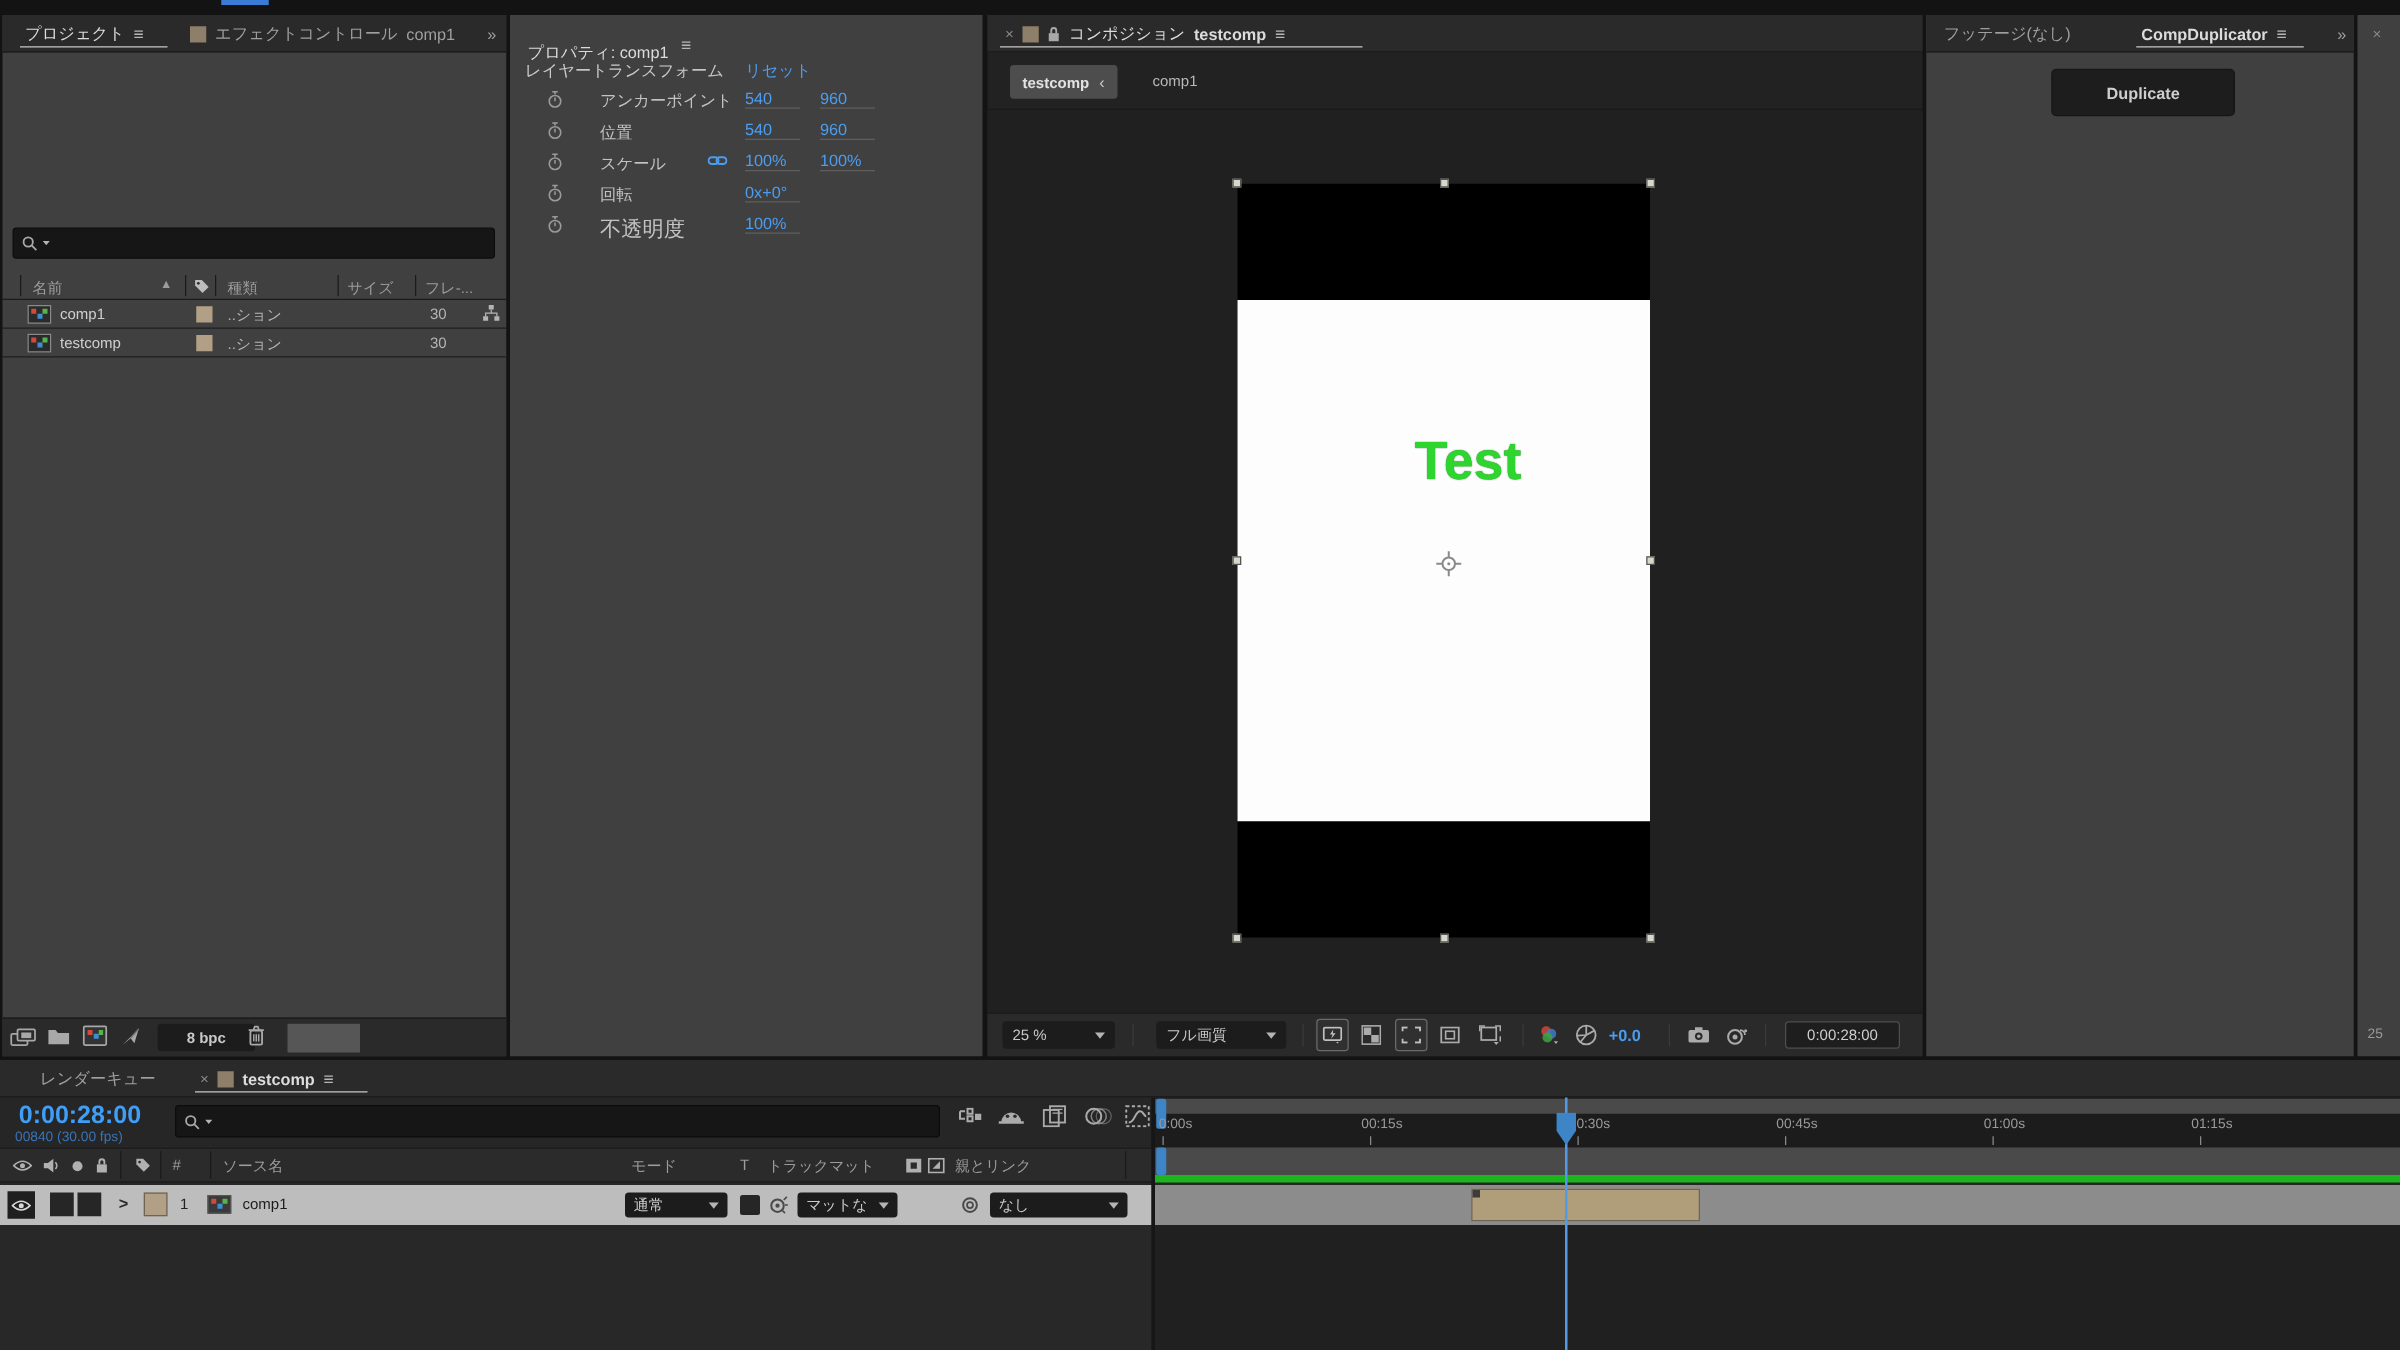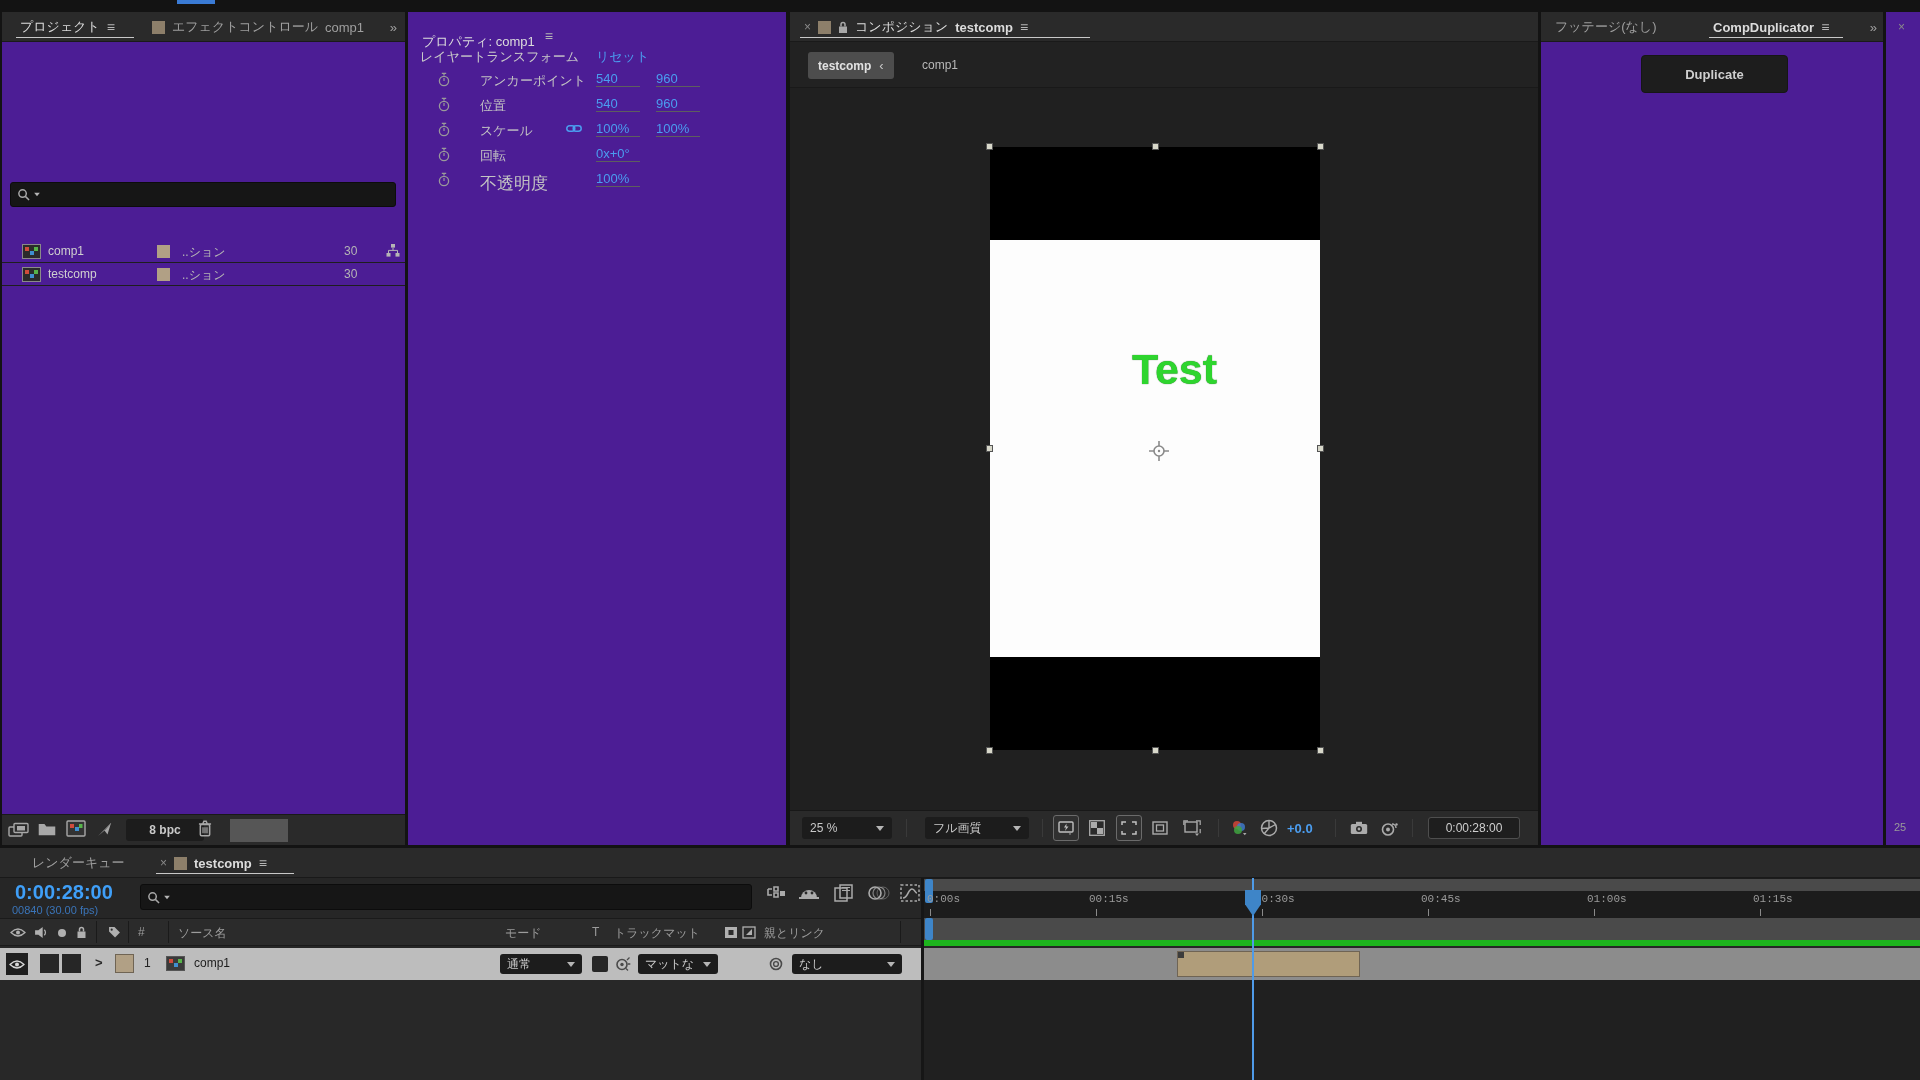--- a/index.html
+++ b/index.html
@@ -1,20 +1,20 @@
 <!DOCTYPE html>
 <html><head>
 <meta charset="utf-8">
 <style>
   * { margin:0; padding:0; box-sizing:border-box; }
   html,body { background:#131313; }
   body { font-family:"Liberation Sans","DejaVu Sans",sans-serif; color:#c3c3c3; }
   #root { position:relative; width:1920px; height:1080px; background:#131313; overflow:hidden; }
   .abs { position:absolute; }
-  .panel { position:absolute; background:#4c1d95; }
+  .panel { position:absolute; background:#404040; }
   .tabbar { position:absolute; left:0; right:0; top:0; height:30px; background:#2a2a2a; border-bottom:1px solid #1a1a1a; }
   .tab { position:absolute; top:0; height:30px; display:flex; align-items:center; gap:7px; font-size:13px; color:#9f9f9f; white-space:nowrap; }
   .tab.active { color:#dcdcdc; }
   .tab-underline { position:absolute; height:1px; background:#c8c8c8; bottom:3px; }
   .menu-glyph { font-size:14px; color:#b5b5b5; }
   .close-glyph { font-size:12px; color:#8a8a8a; }
   .panel-sq { width:13px; height:13px; background:#8d7f6a; display:inline-block; }
   .chev { display:inline-block; width:0; height:0; border-left:4px solid transparent; border-right:4px solid transparent; border-top:5px solid #b5b5b5; }
   .dd { background:#1c1c1c; border-radius:3px; color:#c9c9c9; font-size:12px; display:flex; align-items:center; justify-content:space-between; padding:0 8px; }
   .searchbox { position:absolute; background:#161616; border:1px solid #0c0c0c; border-radius:3px; display:flex; align-items:center; padding:0 6px; gap:3px; color:#9a9a9a; }
@@ -22,21 +22,21 @@
   .colhead { font-size:12px; color:#9c9c9c; white-space:nowrap; }
   .colsep { position:absolute; width:1px; background:#1a1a1a; top:2px; bottom:2px; }
   .blue { color:#4b9df0; }
   .val { position:absolute; font-size:13px; color:#4b9df0; border-bottom:1px solid #5e5e5e; min-width:44px; }
   .icon { color:#a8a8a8; display:inline-flex; }
   .icon svg { display:block; }
   .toolbtn { position:absolute; display:flex; align-items:center; justify-content:center; color:#ababab; }
   .toolbtn.framed { border:1px solid #6b6b6b; border-radius:3px; background:#303030; }
   .sep-v { position:absolute; width:1px; background:#3a3a3a; }
   .handle { position:absolute; width:7px; height:7px; background:#d8d8ca; border:1px solid #555; }
-  .ruler-label { position:absolute; top:15px; font-size:11px; color:#9a9a9a; white-space:nowrap;font-family:Liberation Mono, monospace; }
+  .ruler-label { position:absolute; top:15px; font-size:11px; color:#9a9a9a; white-space:nowrap; }
   .ruler-tick { position:absolute; width:1px; height:7px; background:#8a8a8a; bottom:2px; }
   .tl-dd { background:#1c1c1c; border-radius:3px; color:#cacaca; font-size:12px; display:flex; align-items:center; justify-content:space-between; padding:0 7px; position:absolute; height:20px; }
   .comp-item-icon { position:relative; width:19px; height:15px; background:#2b2b2b; border:1px solid #8a8a8a; display:inline-block; }
   .comp-item-icon i { position:absolute; width:4px; height:4px; }
 </style>
 </head>
 <body>
 
 <div id="root">
 
@@ -63,20 +63,38 @@
       <span class="icon">
         <svg width="13" height="13" viewBox="0 0 14 14">
             <circle cx="6" cy="6" r="4" fill="none" stroke="currentColor" stroke-width="1.6"></circle>
             <path d="M9 9 L13 13" stroke="currentColor" stroke-width="1.6"></path>
           </svg>
       </span>
       <span class="chev" style="transform:scale(0.7);"></span>
       <input type="text" value="" style="">
     </div>
 
+    <div class="abs" style="left:0;top:206px;width:403px;height:22px;border-bottom:1px solid #1b1b1b;">
+      <div class="colsep" style="left:14px;"></div>
+      <span class="colhead abs" style="left:24px;top:4px;">名前</span>
+      <span class="colhead abs" style="left:126px;top:4px;font-size:10px;">▲</span>
+      <div class="colsep" style="left:146px;"></div>
+      <span class="icon abs" style="left:153px;top:5px;">
+        <svg width="13" height="13" viewBox="0 0 12 12">
+            <path d="M1 1 h5 l5 5 -4.5 4.5 -5.5 -5.5 Z" fill="#bdbdbd"></path>
+            <circle cx="3.4" cy="3.4" r="1" fill="#2a2a2a"></circle>
+          </svg>
+      </span>
+      <div class="colsep" style="left:170px;"></div>
+      <span class="colhead abs" style="left:180px;top:4px;">種類</span>
+      <div class="colsep" style="left:268px;"></div>
+      <span class="colhead abs" style="left:276px;top:4px;">サイズ</span>
+      <div class="colsep" style="left:330px;"></div>
+      <span class="colhead abs" style="left:338px;top:4px;">フレ-...</span>
+    </div>
 
     <div class="abs" style="left:0;top:228px;width:403px;height:23px;border-bottom:1px solid #1e1e1e;">
       <span class="comp-item-icon abs" style="left:20px;top:4px;">
         <i style="left:2px;top:2px;background:#d04b3c;"></i><i style="left:7px;top:6px;background:#3f8fd0;"></i><i style="left:11px;top:2px;background:#57b44a;"></i>
       </span>
       <span class="abs" style="left:46px;top:4px;font-size:12px;color:#cfcfcf;">comp1</span>
       <span class="abs" style="left:155px;top:5px;width:13px;height:13px;background:#b1a085;"></span>
       <span class="abs" style="left:180px;top:4px;font-size:12px;color:#b5b5b5;">..ション</span>
       <span class="abs" style="left:342px;top:4px;font-size:12px;color:#b5b5b5;">30</span>
       <span class="icon abs" style="left:384px;top:4px;">

